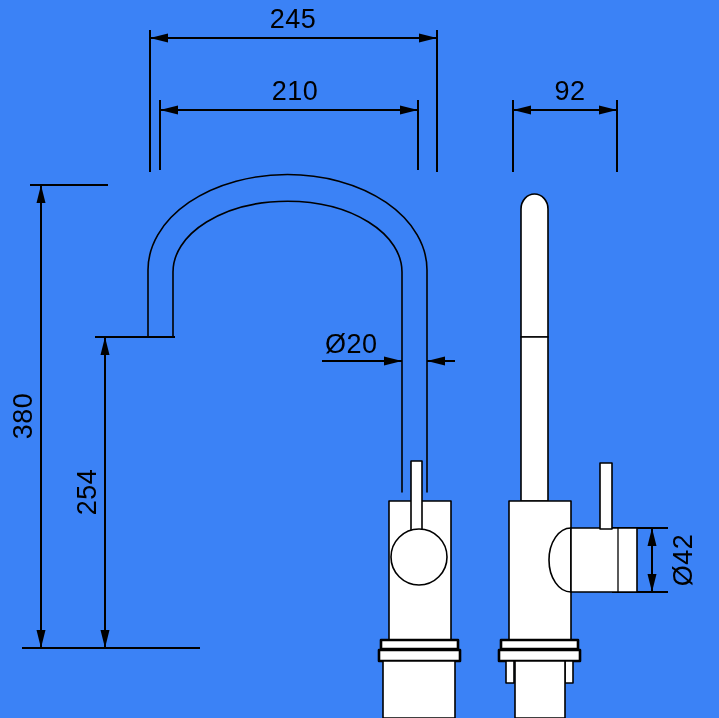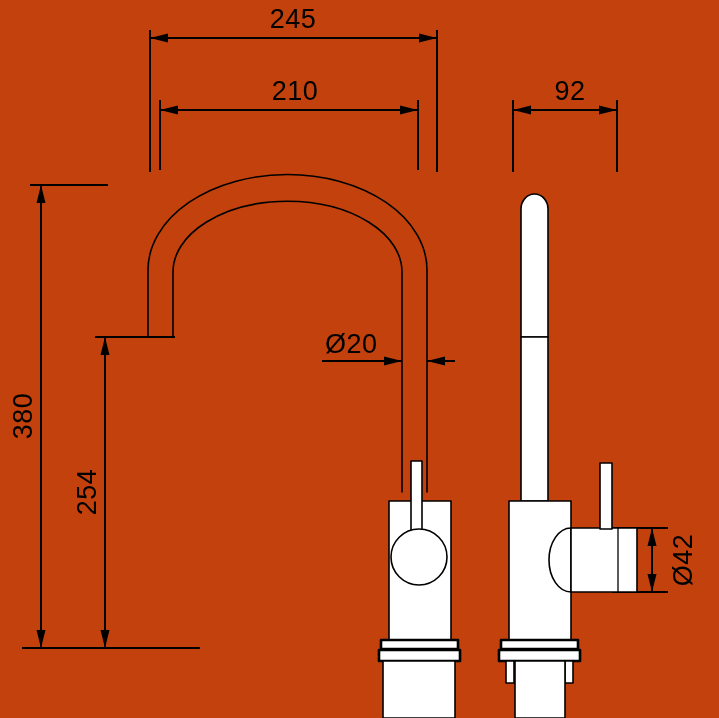--- a/index.html
+++ b/index.html
@@ -4,21 +4,21 @@
 <style>
   html, body {
     margin: 0;
     padding: 0;
     background: #ffffff;
   }
   #drawing-root {
     position: relative;
     width: 719px;
     height: 718px;
-    background: #c2410c;
+    background: #3b82f6;
     font-family: "Liberation Sans", sans-serif;
     overflow: hidden;
   }
   svg.tech-drawing {
     display: block;
     width: 719px;
     height: 718px;
   }
   .dim-text {
     font-family: "Liberation Sans", sans-serif;

